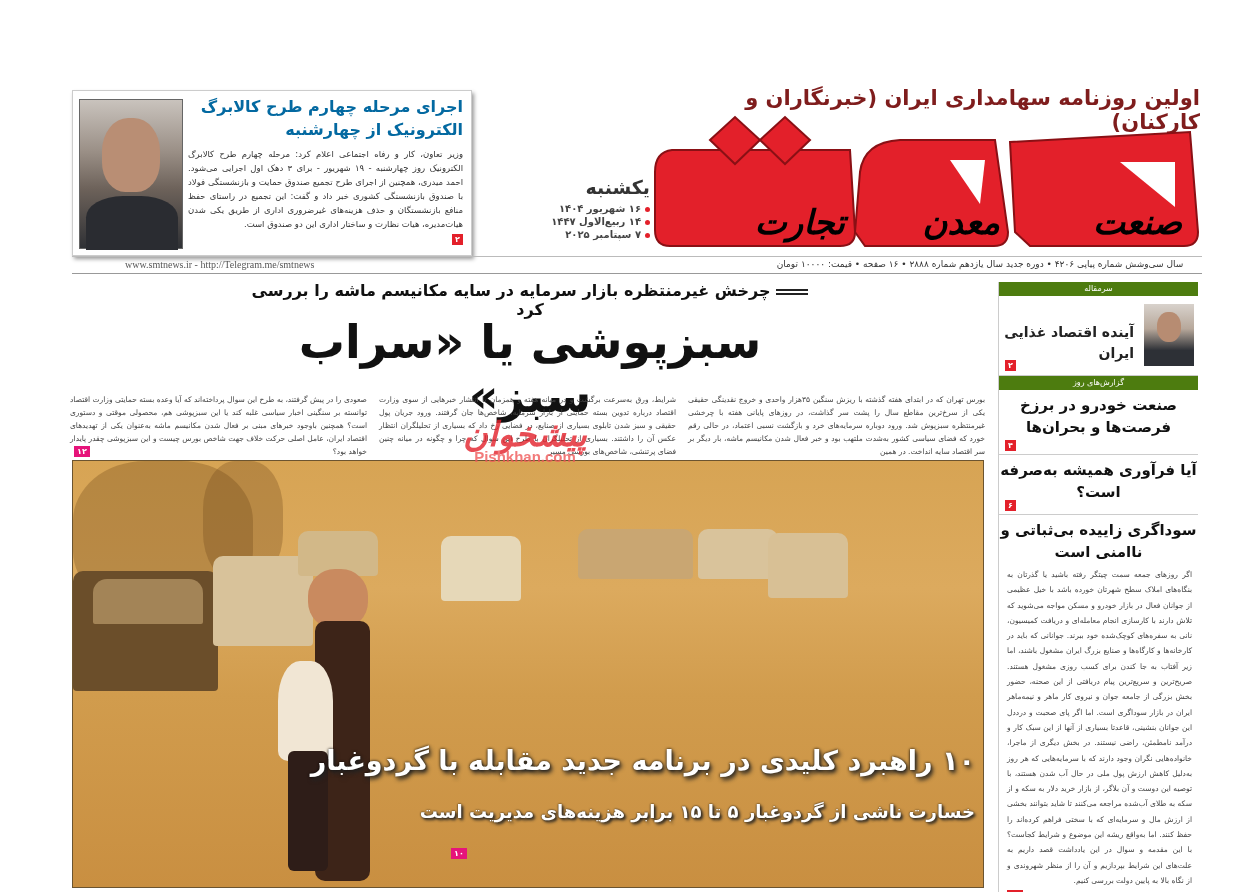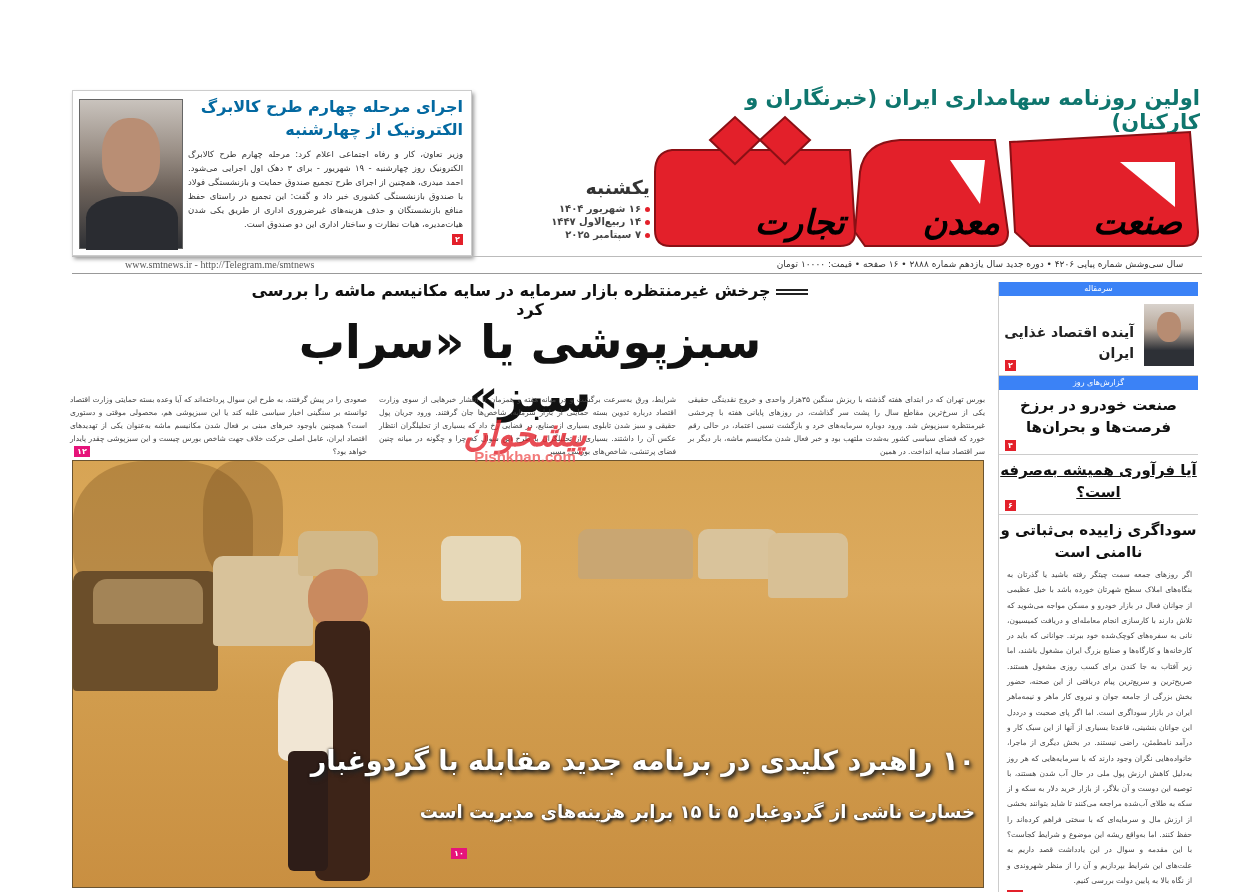--- a/index.html
+++ b/index.html
@@ -3,21 +3,21 @@
 <meta charset="utf-8">
 <style>
   * { box-sizing: border-box; margin: 0; padding: 0; }
   html, body { width: 1250px; height: 892px; background: #ffffff; overflow: hidden; }
   body { font-family: "DejaVu Sans", sans-serif; color: #222; position: relative; }
 
   .abs { position: absolute; }
 
   
   .tagline { left: 700px; top: 86px; width: 500px; text-align: right; direction: rtl;
-    color: #0f766e; font-weight: bold; font-size: 21px; letter-spacing: -0.5px; }
+    color: #7f1d1d; font-weight: bold; font-size: 21px; letter-spacing: -0.5px; }
   .logo { left: 650px; top: 112px; width: 550px; height: 140px; }
   .logo-word { position: absolute; bottom: 10px; color: #000000; font-weight: bold; font-size: 34px; direction: rtl; font-style: italic; }
 
   .date-block { left: 530px; top: 176px; width: 120px; direction: rtl; text-align: right; }
   .date-day { font-size: 19px; font-weight: bold; color: #333; margin-bottom: 4px; }
   .date-line { font-size: 10px; font-weight: bold; color: #444; line-height: 13px; }
   .bullet { display: inline-block; width: 5px; height: 5px; border-radius: 50%; background: #e3202a; margin-left: 4px; vertical-align: middle; }
 
   
   .top-box { left: 72px; top: 90px; width: 400px; height: 166px; border: 1px solid #ccc; box-shadow: 2px 3px 4px #999; background: #fff; }
@@ -52,21 +52,21 @@
   .photo-sub { position: absolute; right: 8px; top: 340px; width: 600px; direction: rtl; color: #fff; font-weight: bold; font-size: 18px; text-shadow: 2px 2px 3px #222, 0 0 2px #000; }
   .photo-tag { position: absolute; left: 378px; top: 387px; }
 
   
   .wm { left: 455px; top: 420px; width: 140px; text-align: center; color: #e3202a; opacity: 0.8; }
   .wm-fa { font-size: 34px; font-weight: bold; font-style: italic; direction: rtl; line-height: 28px; }
   .wm-en { font-family: "Liberation Sans", sans-serif; font-size: 15px; font-weight: bold; color: #f05a5a; }
 
   
   .side { left: 998px; top: 282px; width: 200px; height: 610px; border-left: 1px solid #ccc; }
-  .side-head { height: 14px; background: #3b82f6; color: #fff; font-size: 8px; text-align: center; line-height: 14px; direction: rtl; }
+  .side-head { height: 14px; background: #4d7c0f; color: #fff; font-size: 8px; text-align: center; line-height: 14px; direction: rtl; }
   .side-editorial { position: relative; height: 80px; border-bottom: 1px solid #ccc; }
   .side-photo { position: absolute; right: 4px; top: 8px; width: 50px; height: 62px; background: linear-gradient(180deg,#d8d2cc 0%,#b7a89b 40%,#2d3036 75%); }
   .side-photo .face { position: absolute; left: 13px; top: 8px; width: 24px; height: 30px; border-radius: 45%; background: #b78c72; }
   .side-ed-title { position: absolute; right: 64px; top: 26px; direction: rtl; text-align: right; font-size: 14px; font-weight: bold; line-height: 21px; color: #222; }
   .side-item { position: relative; border-bottom: 1px solid #ccc; direction: rtl; text-align: center; font-weight: bold; color: #111; }
   .side-item .t { font-size: 15px; line-height: 22px; padding-top: 4px; }
   .side-item .tag { position: absolute; left: 6px; bottom: 3px; }
   .side-body { direction: rtl; text-align: justify; font-size: 7.5px; line-height: 15.3px; color: #444; padding: 4px 6px 0 8px; }
 </style>
 </head>
@@ -166,21 +166,21 @@
       </div>
     <div class="side-ed-title">آینده اقتصاد غذایی ایران</div>
     <span class="page-tag" style="position:absolute; left:6px; bottom:4px;">۲</span>
   </div>
   <div class="side-head">گزارش‌های روز</div>
 
   <div class="side-item" style="height:65px;">
     <div class="t">صنعت خودرو در برزخ فرصت‌ها و بحران‌ها</div>
     <span class="tag page-tag">۴</span>
   </div>
-  <div class="side-item" style="height:60px;text-decoration:underline;">
+  <div class="side-item" style="height:60px;">
     <div class="t">آیا فرآوری همیشه به‌صرفه است؟</div>
     <span class="tag page-tag">۶</span>
   </div>
   <div class="side-item" style="height:auto; border-bottom:none;">
     <div class="t">سوداگری زاییده بی‌ثباتی و ناامنی است</div>
   </div>
   <div class="side-body">
     <span>اگر روزهای جمعه سمت چیتگر رفته باشید یا گذرتان به بنگاه‌های املاک سطح شهرتان خورده باشد با خیل عظیمی از جوانان فعال در بازار خودرو و مسکن مواجه می‌شوید که تلاش دارند با کارسازی انجام معامله‌ای و دریافت کمیسیون، نانی به سفره‌های کوچک‌شده خود ببرند. جوانانی که باید در کارخانه‌ها و کارگاه‌ها و صنایع بزرگ ایران مشغول باشند، اما زیر آفتاب به جا کندن برای کسب روزی مشغول هستند. صریح‌ترین و سریع‌ترین پیام دریافتی از این صحنه، حضور بخش بزرگی از جامعه جوان و نیروی کار ماهر و نیمه‌ماهر ایران در بازار سوداگری است. اما اگر پای صحبت و درددل این جوانان بنشینی، قاعدتا بسیاری از آنها از این سبک کار و درآمد نامطمئن، راضی نیستند. در بخش دیگری از ماجرا، خانواده‌هایی نگران وجود دارند که با سرمایه‌هایی که هر روز به‌دلیل کاهش ارزش پول ملی در حال آب شدن هستند، با توصیه این دوست و آن بلاگر، از بازار خرید دلار به سکه و از سکه به طلای آب‌شده مراجعه می‌کنند تا شاید بتوانند بخشی از ارزش مال و سرمایه‌ای که با سختی فراهم کرده‌اند را حفظ کنند. اما به‌واقع ریشه این موضوع و شرایط کجاست؟ با این مقدمه و سوال در این یادداشت قصد داریم به علت‌های این شرایط بپردازیم و آن را از منظر شهروندی و از نگاه بالا به پایین دولت بررسی کنیم.</span>
     <div style="text-align:left;"><span class="page-tag">۱۲</span></div>
   </div>

